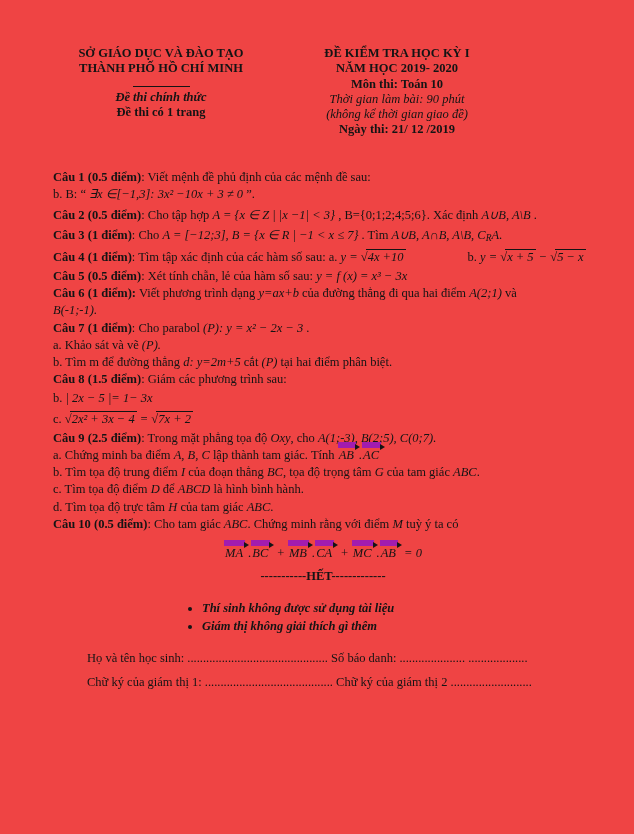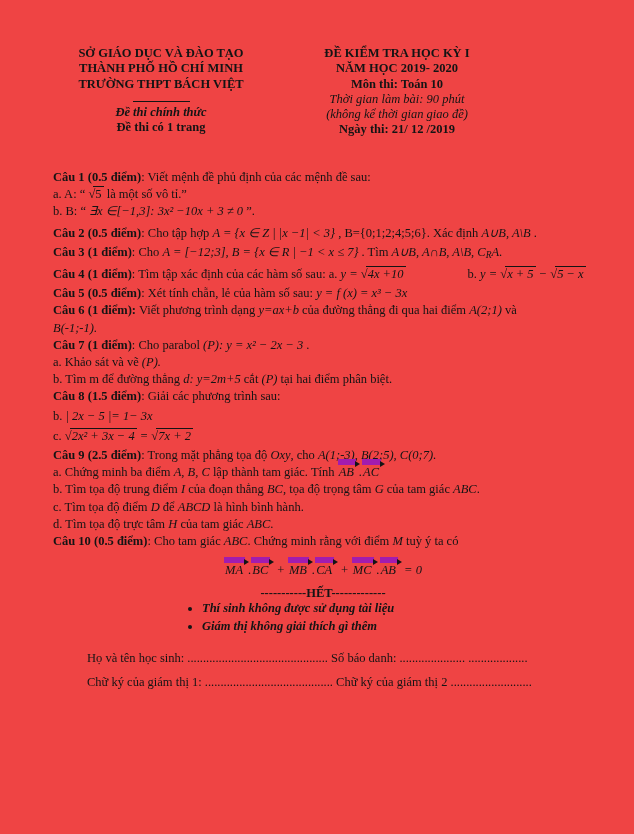--- a/index.html
+++ b/index.html
@@ -40,49 +40,47 @@
   .footer .fline + .fline { margin-top:7px; }
 </style>
 </head>
 <body>
 
 <div class="page">
 
   <div class="hleft">
     <div class="b">SỞ GIÁO DỤC VÀ ĐÀO TẠO</div>
     <div class="b">THÀNH PHỐ HỒ CHÍ MINH</div>
-    <div class="b">TRƯỜNG THPT BÁCH VIỆT</div>
     <div class="rule"></div>
     <div class="b i">Đề thi chính thức</div>
     <div class="b">Đề thi có 1 trang</div>
   </div>
 
   <div class="hright">
     <div class="b">ĐỀ KIỂM TRA HỌC KỲ I</div>
     <div class="b">NĂM HỌC 2019- 2020</div>
     <div class="b">Môn thi: Toán 10</div>
     <div class="i">Thời gian làm bài: 90 phút</div>
     <div class="i">(không kể thời gian giao đề)</div>
     <div class="b">Ngày thi: 21/ 12  /2019</div>
   </div>
 
   <div class="qbody">
       <div class="line"><span class="b ">Câu 1 (0.5 điểm)</span><span class="">: Viết mệnh đề phủ định của các mệnh đề sau:</span></div>
-      <div class="line"><span class="">a.  A: “ </span><span class="fm"><span class="rt">√</span><span class="rad">5</span></span><span class=""> là một số vô tỉ.”</span></div>
       <div class="line"><span class=""> b. B: “ </span><span class="i ">∃x ∈[−1,3]: 3x² −10x + 3 ≠ 0</span><span class=""> ”.</span></div>
       <div class="line" style="margin-top: 4px;"><span class="b ">Câu 2 (0.5 điểm)</span><span class="">: Cho tập hợp </span><span class="i ">A = {x ∈ Z | |x −1| &lt; 3}</span><span class=""> , B={0;1;2;4;5;6}. Xác định </span><span class="i ">A∪B, A\B</span><span class=""> .</span></div>
       <div class="line" style="margin-top: 2px;"><span class="b ">Câu 3 (1 điểm)</span><span class="">: Cho </span><span class="i ">A = [−12;3], B = {x ∈ R | −1 &lt; x ≤ 7}</span><span class=""> . Tìm </span><span class="i fm">A∪B, A∩B, A\B, C<span class="subsc">R</span>A</span><span class="">.</span></div>
       <div class="line" style="margin-top: 2px;"><span class="b ">Câu 4 (1 điểm)</span><span class="">: Tìm tập xác định của các hàm số sau:  a.  </span><span class="i fm">y = <span class="rt">√</span><span class="rad">4x +10</span></span><span class="" style="margin-left: 62px;">b.  </span><span class="i fm">y = <span class="rt">√</span><span class="rad">x + 5</span> − <span class="rt">√</span><span class="rad">5 − x</span></span></div>
       <div class="line" style="margin-top: 2px;"><span class="b ">Câu 5 (0.5 điểm)</span><span class="">: Xét tính chẵn, lẻ của hàm số sau:  </span><span class="i ">y = f (x) = x³ − 3x</span></div>
       <div class="line"><span class="b ">Câu 6 (1 điểm):</span><span class=""> Viết phương trình dạng </span><span class="i ">y=ax+b</span><span class=""> của đường thẳng đi qua hai điểm </span><span class="i ">A(2;1)</span><span class=""> và</span></div>
       <div class="line"><span class="i ">B(-1;-1).</span></div>
       <div class="line"><span class="b ">Câu 7 (1 điểm)</span><span class="">: Cho parabol </span><span class="i ">(P):  y = x² − 2x − 3</span><span class=""> .</span></div>
       <div class="line"><span class="">a. Khảo sát và vẽ </span><span class="i ">(P).</span></div>
       <div class="line"><span class="">b. Tìm m để đường thẳng </span><span class="i ">d: y=2m+5</span><span class=""> cắt </span><span class="i ">(P)</span><span class=""> tại hai điểm phân biệt.</span></div>
-      <div class="line"><span class="b ">Câu 8 (1.5 điểm)</span><span class="">: Giải các phương trình sau:</span></div>
+      <div class="line"><span class="b ">Câu 8 (1.5 điểm)</span><span class="">: Giám các phương trình sau:</span></div>
       <div class="line" style="margin-top: 2px;"><span class="">b. </span><span class="i ">| 2x − 5 |= 1− 3x</span></div>
       <div class="line" style="margin-top: 3px;"><span class="">c. </span><span class="i fm"><span class="rt">√</span><span class="rad">2x² + 3x − 4</span> = <span class="rt">√</span><span class="rad">7x + 2</span></span></div>
       <div class="line" style="margin-top: 2px;"><span class="b ">Câu 9 (2.5 điểm)</span><span class="">: Trong mặt phẳng tọa độ </span><span class="i ">Oxy</span><span class="">, cho </span><span class="i ">A(1;-3), B(2;5), C(0;7).</span></div>
       <div class="line"><span class="">a. Chứng minh ba điểm </span><span class="i ">A, B, C</span><span class=""> lập thành tam giác. Tính  </span><span class="i fm"><span class="vec">AB</span>.<span class="vec">AC</span></span></div>
       <div class="line"><span class="">b. Tìm tọa độ trung điểm </span><span class="i ">I</span><span class=""> của đoạn thẳng </span><span class="i ">BC</span><span class="">, tọa độ trọng tâm </span><span class="i ">G</span><span class=""> của tam giác </span><span class="i ">ABC</span><span class="">.</span></div>
       <div class="line"><span class="">c. Tìm tọa độ điểm </span><span class="i ">D</span><span class=""> để </span><span class="i ">ABCD</span><span class=""> là hình bình hành.</span></div>
       <div class="line"><span class="">d. Tìm tọa độ trực tâm </span><span class="i ">H</span><span class=""> của tam giác </span><span class="i ">ABC</span><span class="">.</span></div>
       <div class="line"><span class="b ">Câu 10 (0.5 điểm)</span><span class="">: Cho tam giác </span><span class="i ">ABC</span><span class="">. Chứng minh rằng với điểm </span><span class="i ">M</span><span class=""> tuỳ ý ta có</span></div>
       <div class="line center" style="margin-top: 12px;"><span class="i fm"><span class="vec">MA</span>.<span class="vec">BC</span> + <span class="vec">MB</span>.<span class="vec">CA</span> + <span class="vec">MC</span>.<span class="vec">AB</span> = 0</span></div>
       <div class="line center" style="margin-top: 6px;"><span class="b ">-----------HẾT-------------</span></div>

